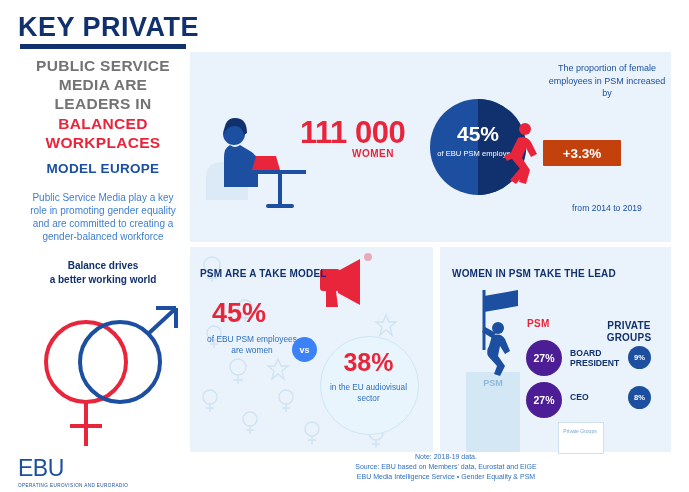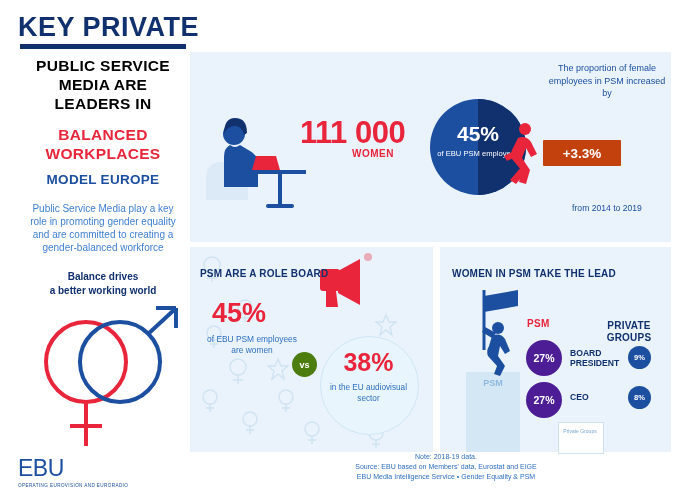--- a/index.html
+++ b/index.html
@@ -18,21 +18,21 @@
     position:absolute;left:18px;top:12px;
     font-size:27px;font-weight:bold;letter-spacing:.5px;
     color:#11306e;
   }
   .title-rule{
     position:absolute;left:20px;top:44px;width:166px;height:5px;background:#11306e;
   }
 
   
   .left-col{position:absolute;left:18px;top:56px;width:170px;text-align:center;}
-  .lc-line{font-size:15.5px;font-weight:bold;line-height:19px;color:#000000;letter-spacing:.3px;}
+  .lc-line{font-size:15.5px;font-weight:bold;line-height:19px;color:#737373;letter-spacing:.3px;}
   .lc-red{font-size:15.5px;font-weight:bold;line-height:19px;color:#e8253b;letter-spacing:.3px;margin-top:7px;}
   .lc-blue2{font-size:13.5px;font-weight:bold;line-height:18px;color:#1c4fa0;margin-top:8px;letter-spacing:.3px;}
   .lc-body{font-size:10px;line-height:13px;color:#3f7fd0;margin-top:13px;padding:0 6px;}
   .lc-tag{font-size:10px;font-weight:bold;line-height:13.5px;color:#11306e;margin-top:16px;}
 
   
   .gender-sym{position:absolute;left:24px;top:300px;width:158px;height:150px;}
 
   
   .ebu{position:absolute;left:18px;top:455px;}
@@ -67,22 +67,22 @@
     display:flex;align-items:center;justify-content:center;border-radius:1px;
   }
   .right-bot-text{position:absolute;left:548px;top:203px;width:118px;font-size:8.6px;color:#1c4fa0;text-align:center;}
 
   
   .bl-head{position:absolute;left:200px;top:268px;}
   .bl-45{position:absolute;left:212px;top:298px;font-size:27px;font-weight:bold;color:#e8253b;}
   .bl-45-sub{position:absolute;left:204px;top:334px;width:96px;font-size:8.4px;line-height:11px;color:#2f6fc0;text-align:center;}
   .vs{
     position:absolute;left:292px;top:337px;width:25px;height:25px;border-radius:50%;
-    background:#4d7c0f;color:#fff;font-size:9px;font-weight:bold;
-    display:flex;align-items:center;justify-content:center;margin-top:15px;
+    background:#3b82f6;color:#fff;font-size:9px;font-weight:bold;
+    display:flex;align-items:center;justify-content:center;
   }
   .circle38{
     position:absolute;left:320px;top:336px;width:97px;height:97px;border-radius:50%;
     background:#e9f5fc;border:1px solid #cfe6f5;
   }
   .bl-38{position:absolute;left:320px;top:348px;width:97px;text-align:center;font-size:25px;font-weight:bold;color:#e8253b;}
   .bl-38-sub{position:absolute;left:322px;top:382px;width:93px;font-size:8.2px;line-height:11px;color:#2f6fc0;text-align:center;}
 
   
   .br-head{position:absolute;left:452px;top:268px;}
@@ -112,21 +112,21 @@
 
 <div class="page">
 
   <div class="title">KEY PRIVATE</div>
   <div class="title-rule"></div>
 
   <div class="left-col">
     <div class="lc-line">PUBLIC SERVICE</div>
     <div class="lc-line">MEDIA ARE</div>
     <div class="lc-line">LEADERS IN</div>
-    <div class="lc-red" style="margin-top:12px">BALANCED</div>
+    <div class="lc-red" style="margin-top:1px">BALANCED</div>
     <div class="lc-red" style="margin-top:0">WORKPLACES</div>
     <div class="lc-blue2">MODEL EUROPE</div>
     <div class="lc-body">Public Service Media play a key role in promoting gender equality and are committed to creating a gender-balanced workforce</div>
     <div class="lc-tag">Balance drives</div>
     <div class="lc-tag" style="margin-top:0">a better working world</div>
   </div>
 
   <svg class="gender-sym" viewBox="0 0 158 150">
     <circle cx="62" cy="62" r="40" fill="none" stroke="#e8253b" stroke-width="4"></circle>
     <circle cx="96" cy="62" r="40" fill="none" stroke="#1c4fa0" stroke-width="4"></circle>
@@ -210,21 +210,21 @@
     </g>
     <g fill="#e8253b">
       <path d="M148 24 l22 -12 v46 l-22 -12 z"></path>
       <rect x="130" y="22" width="20" height="22" rx="3"></rect>
       <path d="M136 44 l10 0 l2 16 l-12 0 z"></path>
       <circle cx="178" cy="10" r="4" opacity=".35"></circle>
     </g>
   </svg>
 
   <div class="bl-head">
-    <div class="panel-h">PSM ARE A ROLE BOARD</div>
+    <div class="panel-h">PSM ARE A TAKE MODEL</div>
   </div>
 
   <div class="bl-45">45%</div>
   <div class="bl-45-sub">of EBU PSM employees are women</div>
   <div class="vs">vs</div>
   <div class="circle38"></div>
   <div class="bl-38">38%</div>
   <div class="bl-38-sub">in the EU audiovisual sector</div>
 
   <div class="panel-br"></div>

